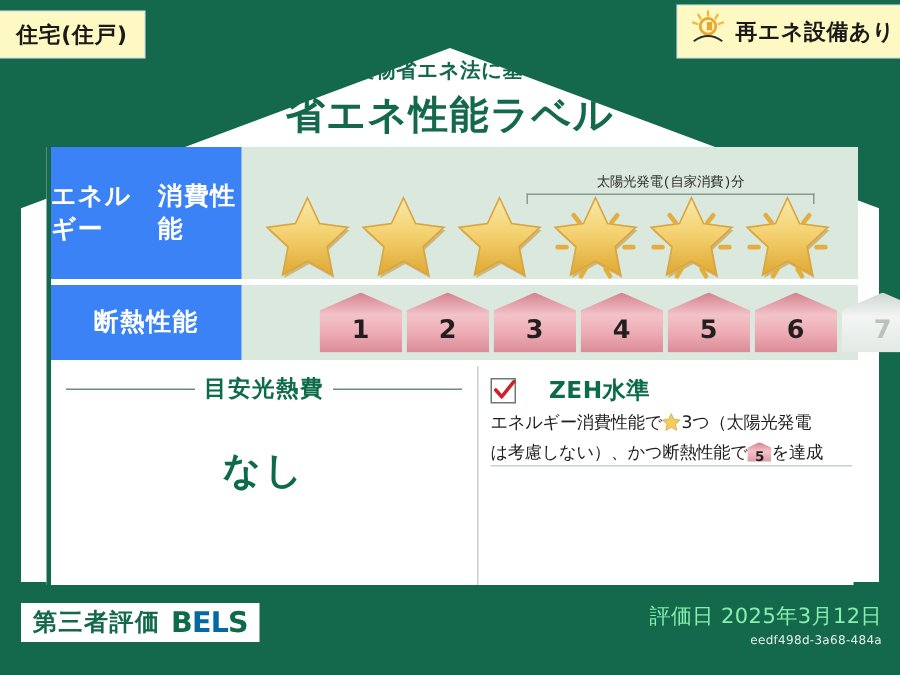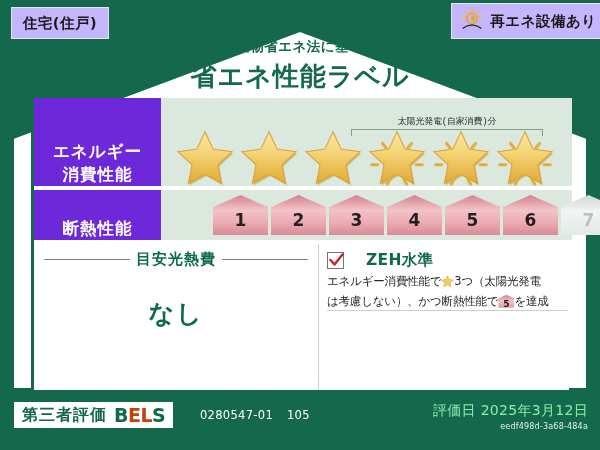--- a/index.html
+++ b/index.html
@@ -10,29 +10,28 @@
   #label-root {
     position: relative;
     width: 600px; height: 450px;
     background: #14694d;
     overflow: hidden;
   }
 
   
   .top-badge {
     position: absolute;
-    background: #c4b5fd;
+    background: #fef9c3;
     display: flex;
     align-items: center;
     justify-content: center;
     gap: 5px;
     font-weight: bold;
     color: #1a1a1a;
     box-shadow: 0 0 0 1px #dfe7e3;
-    margin-left: 12px;
   }
   #badge-left {
     left: 0; top: 8px;
     width: 96px; height: 30px;
     font-size: 14.5px;
     letter-spacing: 0.5px;
   }
   #badge-right {
     right: 0; top: 4px;
     width: 148px; height: 34px;
@@ -85,27 +84,27 @@
     left: 0;
     width: 538px;
     background: #dbe8dd;
     display: flex;
     align-items: center;
   }
   #row-energy { top: 0; height: 88px; }
   #row-insul  { top: 92px; height: 50px; }
 
   .row-label {
-    background: #6d28d9;
+    background: #3b82f6;
     color: #ffffff;
     font-weight: bold;
     display: flex;
-    flex-direction: column;
+    flex-direction: row;
     align-items: center;
-    justify-content: flex-end;
+    justify-content: center;
     flex: 0 0 auto;
     letter-spacing: 1px;
   }
   #label-energy {
     width: 127px; height: 88px;
     font-size: 16.5px; line-height: 1.35;
   }
   #label-insul {
     width: 127px; height: 50px;
     font-size: 16.5px;
@@ -308,21 +307,21 @@
   #bels-chip .jp {
     font-size: 16px; font-weight: bold; color: #14694d;
     letter-spacing: 1px;
     text-align: center;
   }
   #bels-chip .bels {
     font-size: 19px; font-weight: bold;
     letter-spacing: -0.5px;
   }
   #bels-chip .bels .c1 { color: #0e6b4a; }
-  #bels-chip .bels .c2 { color: #c2410c; }
+  #bels-chip .bels .c2 { color: #0369a1; }
   #reg-no {
     position: absolute;
     left: 200px; top: 14px;
     font-size: 11.5px;
     color: #ffffff;
     letter-spacing: 0.3px;
   }
   #reg-no .sub { margin-left: 14px; }
   #eval-date {
     position: absolute;
@@ -571,23 +570,20 @@
 
       </div>
     </div>
   </div>
 
   <div id="footer">
     <div id="bels-chip">
       <span class="jp">第三者評価</span>
       <span class="bels"><span class="c1">B</span><span class="c2">EL</span><span class="c1">S</span></span>
     </div>
-    <div id="reg-no">
-      <span>0280547-01</span><span class="sub">105</span>
-    </div>
     <div id="eval-date">
       <span>評価日</span>
       <span>2025年3月12日</span>
     </div>
     <div id="eval-hash">eedf498d-3a68-484a</div>
   </div>
 
 </div>
 
 </body></html>

